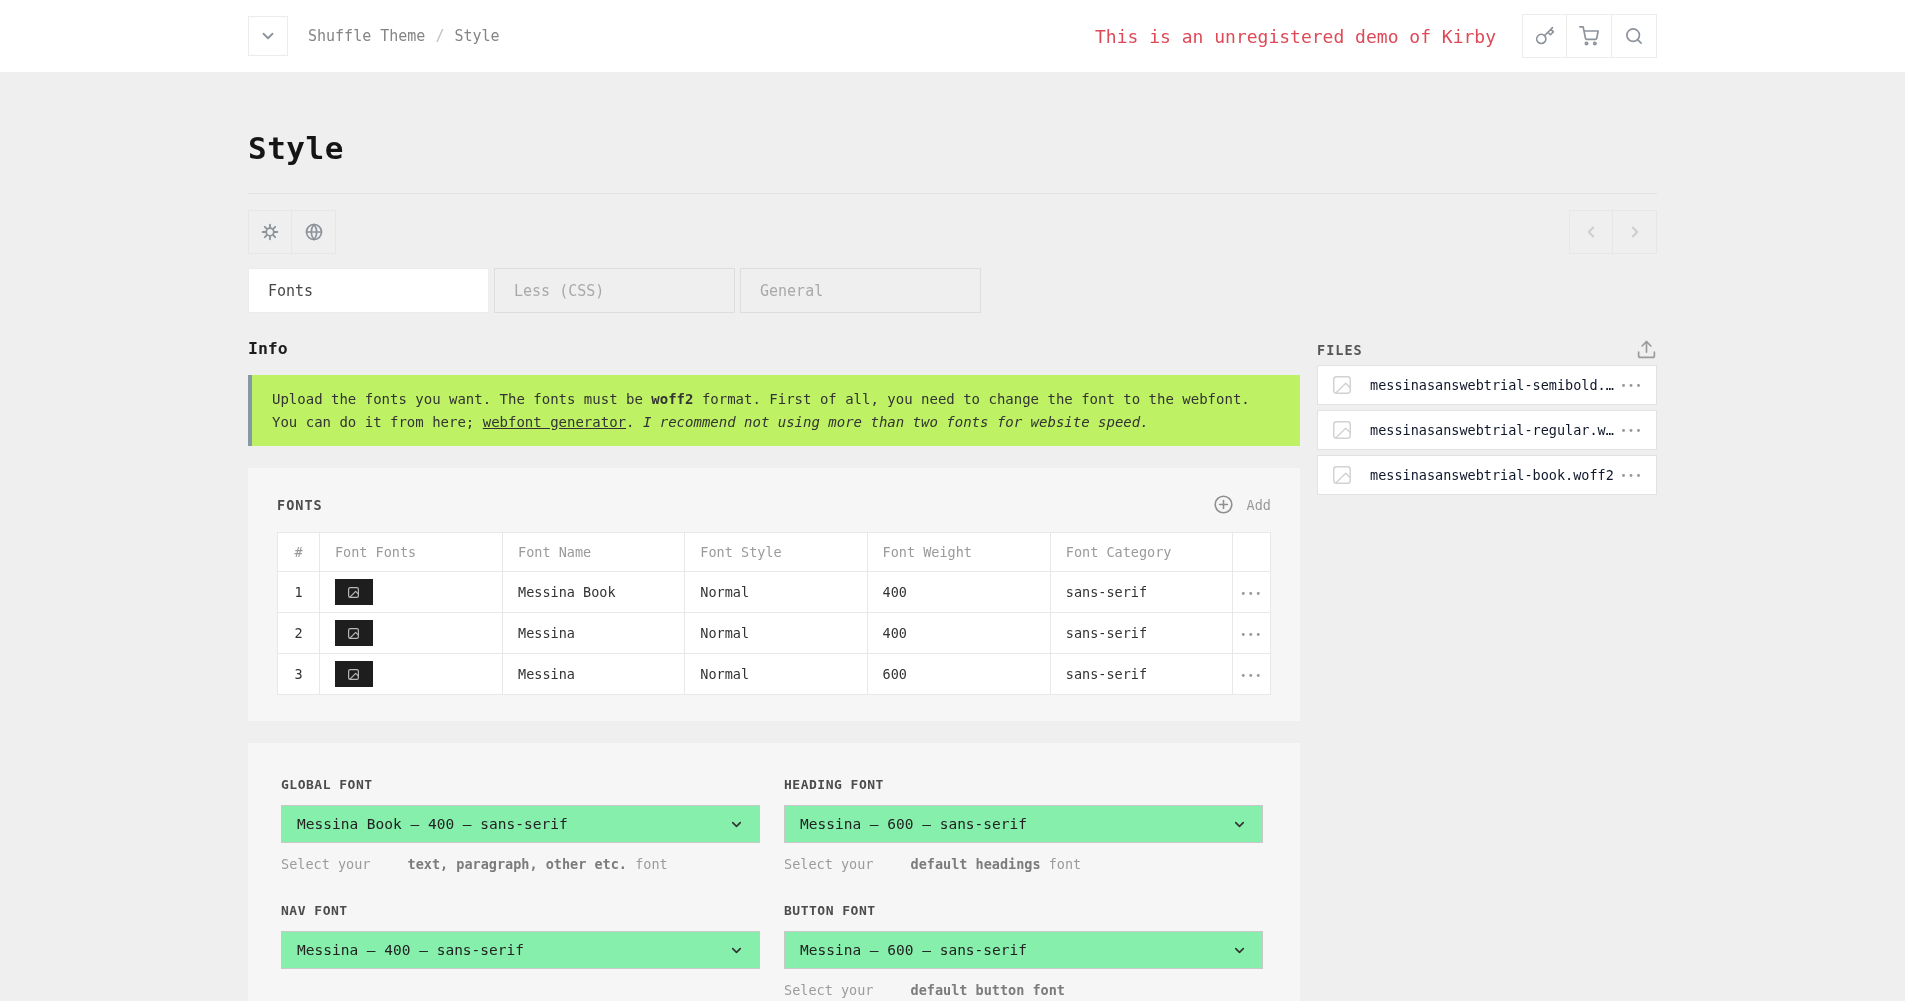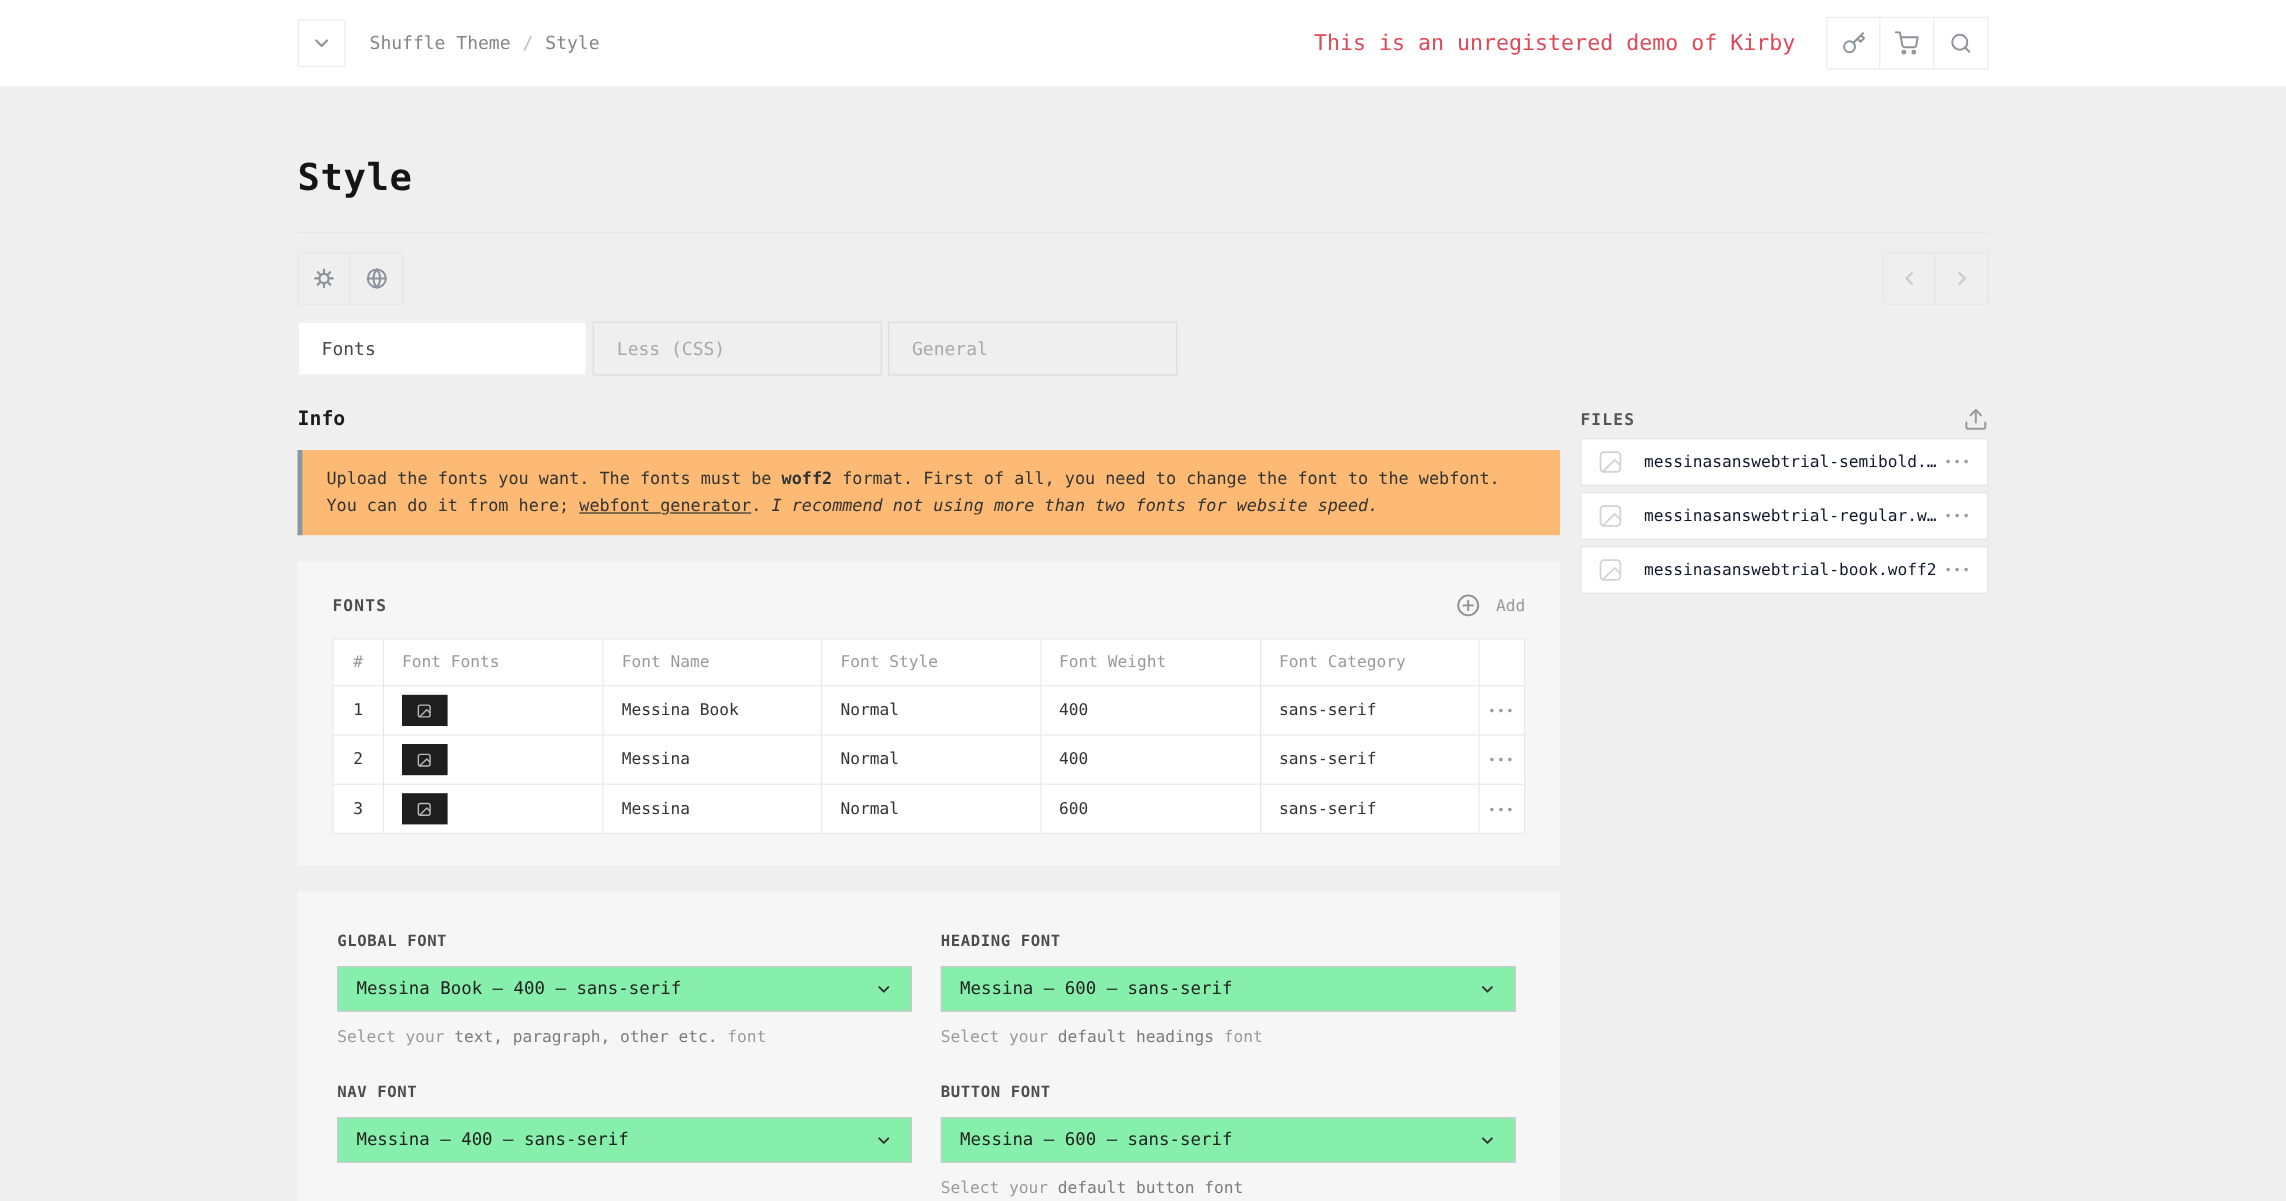--- a/index.html
+++ b/index.html
@@ -48,21 +48,21 @@
   .tab.active { background:#ffffff; border-color:#ececec; color:#474747; }
 
   
   .main { display:flex; gap:17px; margin-top:26px; align-items:flex-start; }
   .col-left { width:1052px; flex:0 0 1052px; }
   .col-right { flex:1; }
 
   .section-h { font-size:16.5px; font-weight:bold; color:#1c1c1c; }
 
   .info-box {
-    margin-top:17px; background:#fdba74; border-left:4px solid #8498a6;
+    margin-top:17px; background:#bef264; border-left:4px solid #8498a6;
     padding:13px 20px; font-size:14px; line-height:1.62; color:#333333;
   }
   .info-box b { font-weight:bold; }
   .info-box a.inline-link { color:#333333; text-decoration:underline; cursor:pointer; }
   .info-box i { font-style:italic;margin-top:40px; }
 
   
   .card { background:#f6f6f6; margin-top:22px; padding:26px 29px; }
   .card-head { display:flex; align-items:center; }
   .card-title { font-size:13.5px; font-weight:bold; color:#4c4c4c; letter-spacing:1px; }
@@ -98,21 +98,21 @@
   .selects-card { padding:34px 33px 70px; min-height:340px; }
   .field-grid { display:grid; grid-template-columns:479px 479px; column-gap:24px; row-gap:31px; }
   .field-label { font-size:13px; font-weight:bold; color:#4c4c4c; letter-spacing:0.5px; }
   .select {
     margin-top:13px; height:38px; background:#86efac; border:1px solid #c9c9c9;
     display:flex; align-items:center; padding:0 15px; font-size:14.5px; color:#222222;
     cursor:pointer;
   }
   .select .chev { margin-left:auto; color:#333333; display:flex; }
   .field-help { margin-top:13px; font-size:13.5px; color:#9b9b9b; }
-  .field-help b { color:#7b7b7b; font-weight:normal; }
+  .field-help b { color:#7b7b7b; font-weight:bold;margin-left:29px; }
 
   
   .files-head { display:flex; align-items:center;justify-content:center; }
   .files-title { font-size:13.5px; font-weight:bold; color:#555555; letter-spacing:1px; }
   .upload-btn { margin-left:auto; background:none; border:none; color:#9a9a9a; cursor:pointer; display:flex; }
   .file-card {
     margin-top:5px; background:#ffffff; border:1px solid #e2e2e2; height:40px;
     display:flex; align-items:center; padding:0 13px; cursor:pointer;
   }
   .file-card:first-of-type { margin-top:17px; }

